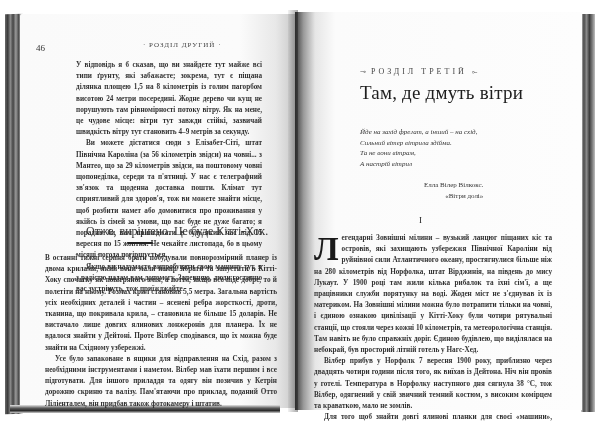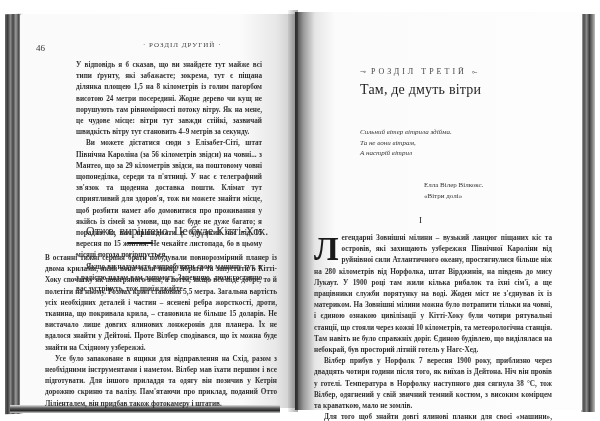--- a/index.html
+++ b/index.html
@@ -59,28 +59,28 @@
     position: absolute; left: 127px; top: 242px; width: 26px; height: 2px; background: #222; border-radius: 1px;
   }
   .lp-body { left: 45px; top: 253px; width: 232px; }
 
   
   .chapter-label {
     position: absolute; left: 360px; top: 67px; font-size: 8px; letter-spacing: 3px; color: #444;
   }
   .chapter-label .orn { color: #555; letter-spacing: 0; font-size: 7px; }
   .chapter-title {
-    position: absolute; left: 360px; top: 82px; font-size: 14px; color: #1e1e1e; letter-spacing: 0.2px; text-align: center;
+    position: absolute; left: 360px; top: 82px; font-size: 19px; color: #1e1e1e; letter-spacing: 0.2px; text-align: center;
   }
   .epigraph {
     position: absolute; left: 360px; top: 127px; width: 170px; font-size: 7px; line-height: 10.5px; font-style: italic; color: #333;
   }
   .epigraph div { white-space: nowrap; }
   .epigraph-attr {
-    position: absolute; left: 424px; top: 180px; font-size: 7px; line-height: 10.5px; color: #333; text-align: left;
+    position: absolute; left: 424px; top: 180px; font-size: 7px; line-height: 10.5px; color: #333; text-align: right;
   }
   .section-num {
     position: absolute; left: 419px; top: 215px; font-size: 9px; color: #222;
   }
   .rp-body { left: 314px; top: 233px; width: 238px; }
   .dropcap {
     float: left; font-size: 33px; line-height: 28px; margin: 2px 3px 0 0; color: #1a1a1a;
   }
 </style>
 </head>
@@ -113,20 +113,21 @@
   </div>
 
   <div class="chapter-label">
     <span class="orn">⊸</span>
     <span>РОЗДІЛ ТРЕТІЙ</span>
     <span class="orn">⟜</span>
   </div>
   <div class="chapter-title">Там, де дмуть вітри</div>
 
   <div class="epigraph">
+    <div>Йде на захід фрегат, а інший – на схід,</div>
     <div>Сильний вітер вітрила здійма.</div>
     <div>Та не вони вітрам,</div>
     <div>А настрій вітрил</div>
   </div>
   <div class="epigraph-attr">
     <div>Елла Вілер Вілкокс.</div>
     <div>«Вітри долі»</div>
   </div>
 
   <div class="section-num">I</div>

